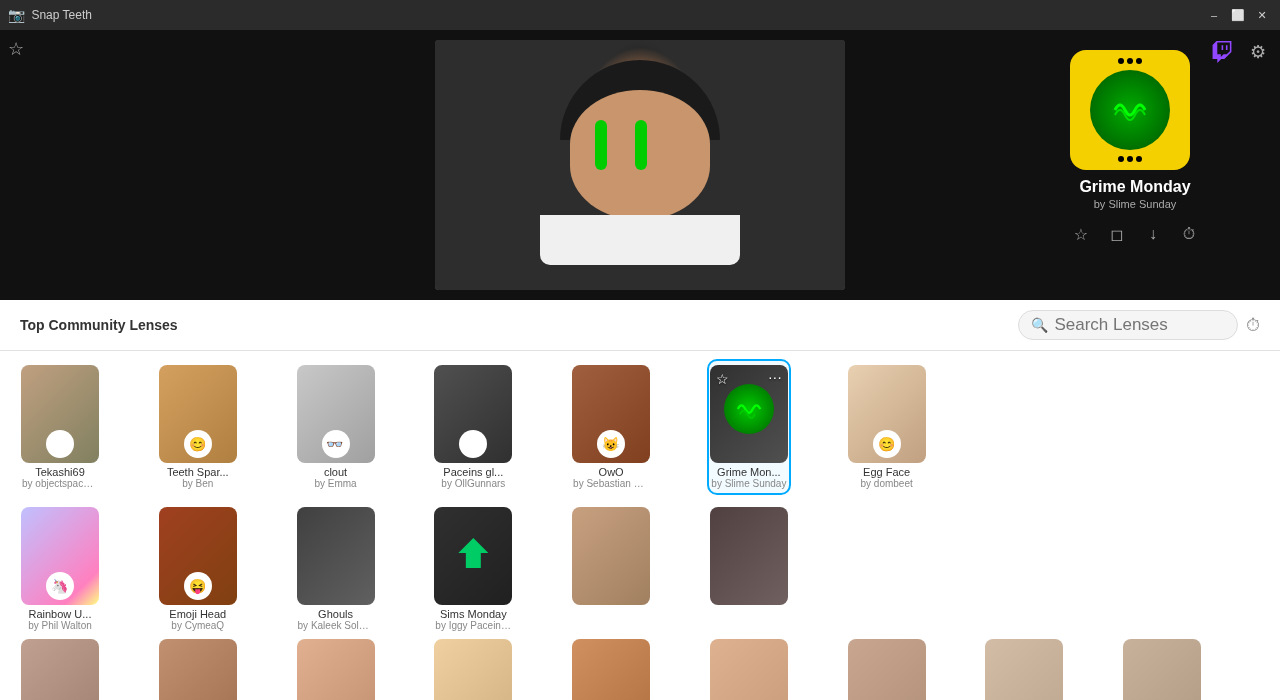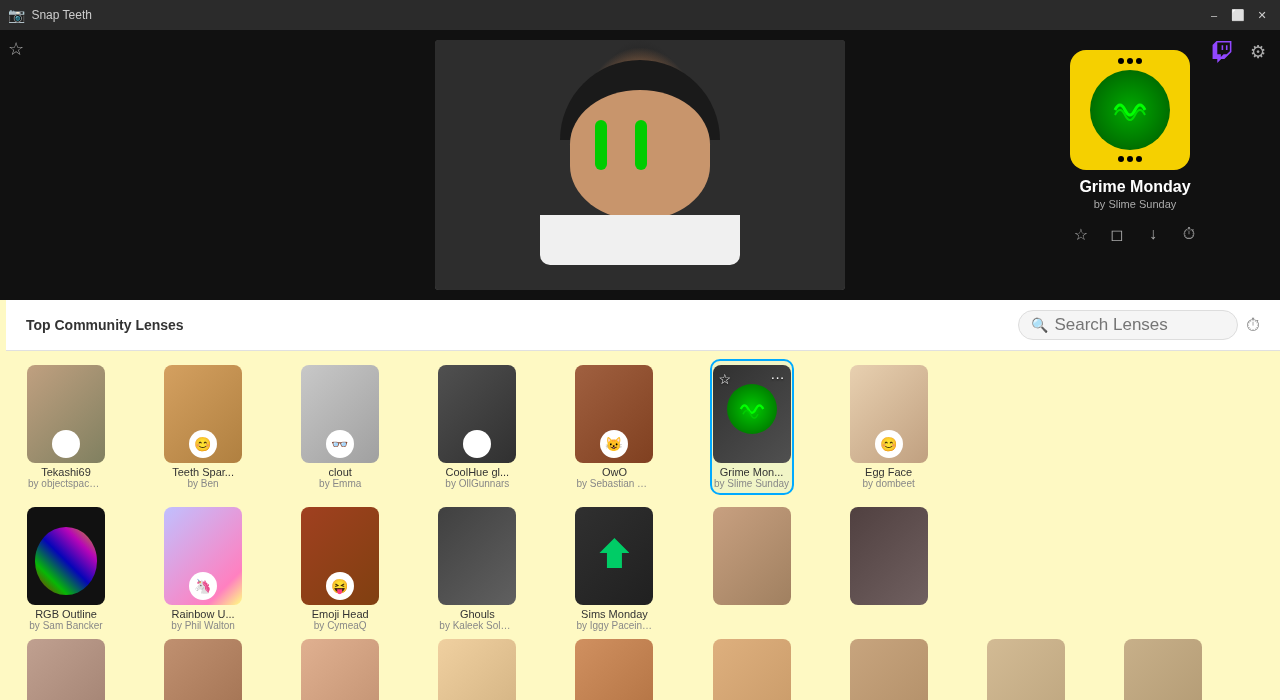--- a/index.html
+++ b/index.html
@@ -202,24 +202,23 @@
       top: 8px;
       left: 8px;
       color: #aaa;
       font-size: 18px;
       cursor: pointer;
     }
 
     
     #bottom-panel {
       height: 400px;
-      background: #fef9c3;
+      background: #ffffff;
       overflow-y: auto;
       position: relative;
-      padding-left: 6px;
     }
 
     #lenses-header {
       background: #fff;
       padding: 10px 20px;
       display: flex;
       align-items: center;
       justify-content: space-between;
       border-bottom: 1px solid #e0e0e0;
       position: sticky;
@@ -518,21 +517,21 @@
         <div class="lens-thumb t3">
           <div class="lens-emoji-badge">👓</div>
         </div>
         <div class="lens-label">clout</div>
         <div class="lens-sublabel">by Emma</div>
       </div>
       <div class="lens-card">
         <div class="lens-thumb t4">
           <div class="lens-emoji-badge">🕶</div>
         </div>
-        <div class="lens-label">CoolHue gl...</div>
+        <div class="lens-label">Paceins gl...</div>
         <div class="lens-sublabel">by OllGunnars</div>
       </div>
       <div class="lens-card">
         <div class="lens-thumb t5">
           <div class="lens-emoji-badge">😺</div>
         </div>
         <div class="lens-label">OwO</div>
         <div class="lens-sublabel">by Sebastian H...</div>
       </div>
       <div class="lens-card active">
@@ -553,27 +552,20 @@
         <div class="lens-thumb t9">
           <div class="lens-emoji-badge">😊</div>
         </div>
         <div class="lens-label">Egg Face</div>
         <div class="lens-sublabel">by dombeet</div>
       </div>
     </div>
 
   <div id="lens-grid-row2" style="display:grid;grid-template-columns:repeat(9,1fr);gap:0;padding:0 20px;">
 
-  <div class="lens-card">
-        <div class="lens-thumb rgb-bg">
-          <div style="position: absolute; top: 20%; left: 10%; width: 80%; height: 70%; background: linear-gradient(45deg, rgb(255, 0, 0), rgb(0, 255, 0), rgb(0, 0, 255), rgb(255, 0, 255), rgb(255, 255, 0)); border-radius: 50%; opacity: 0.7;"></div>
-        </div>
-        <div class="lens-label">RGB Outline</div>
-        <div class="lens-sublabel">by Sam Bancker</div>
-      </div>
       <div class="lens-card">
         <div class="lens-thumb t11">
           <div class="lens-emoji-badge">🦄</div>
         </div>
         <div class="lens-label">Rainbow U...</div>
         <div class="lens-sublabel">by Phil Walton</div>
       </div>
       <div class="lens-card">
         <div class="lens-thumb t12">
           <div class="lens-emoji-badge">😝</div>

